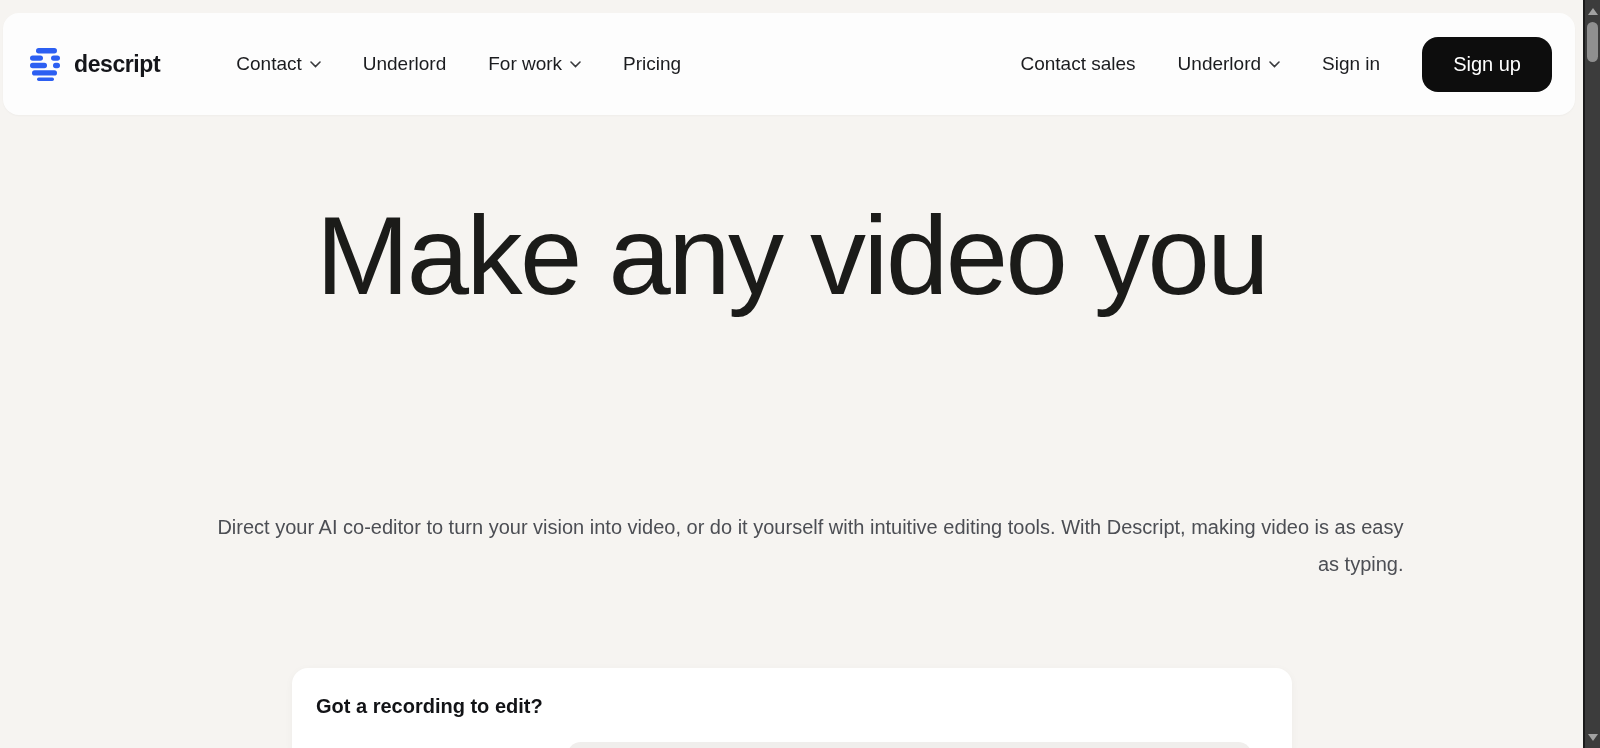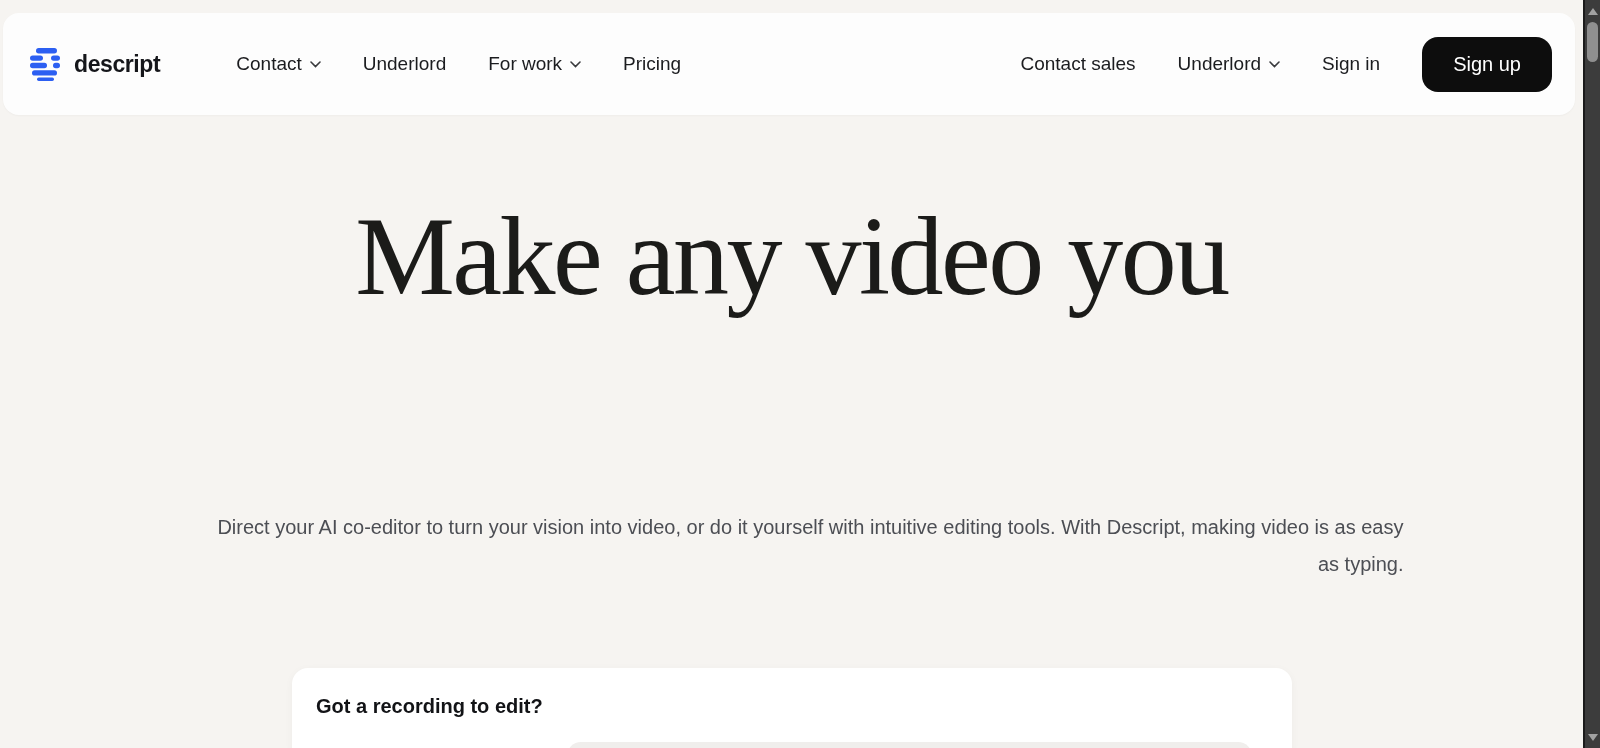--- a/index.html
+++ b/index.html
@@ -35,21 +35,21 @@
     font-family:"Liberation Sans", sans-serif;
     font-size:20px; font-weight:400;
     display:flex; align-items:center; justify-content:center;
     cursor:pointer;
   }
 
   
   .hero-title {
     position:absolute; top:188px; left:0; width:1583px;
     text-align:center;
-    font-family:Liberation Serif, serif;
+    font-family:Liberation Sans, sans-serif;
     font-weight:400;
     font-size:112px; line-height:136px;
     letter-spacing:-2.5px;
     color:#1b1b19;
   }
   .hero-sub {
     position:absolute; top:509px; left:50%; transform:translateX(-50%);
     width:1190px;
     text-align:right;
     font-size:20px; line-height:37px;

